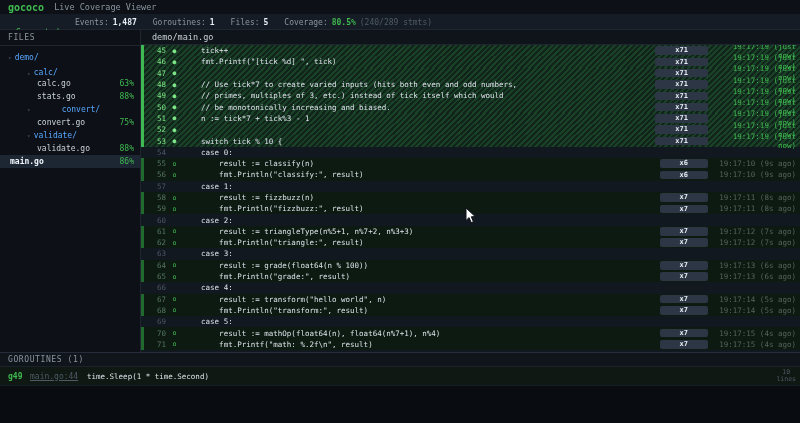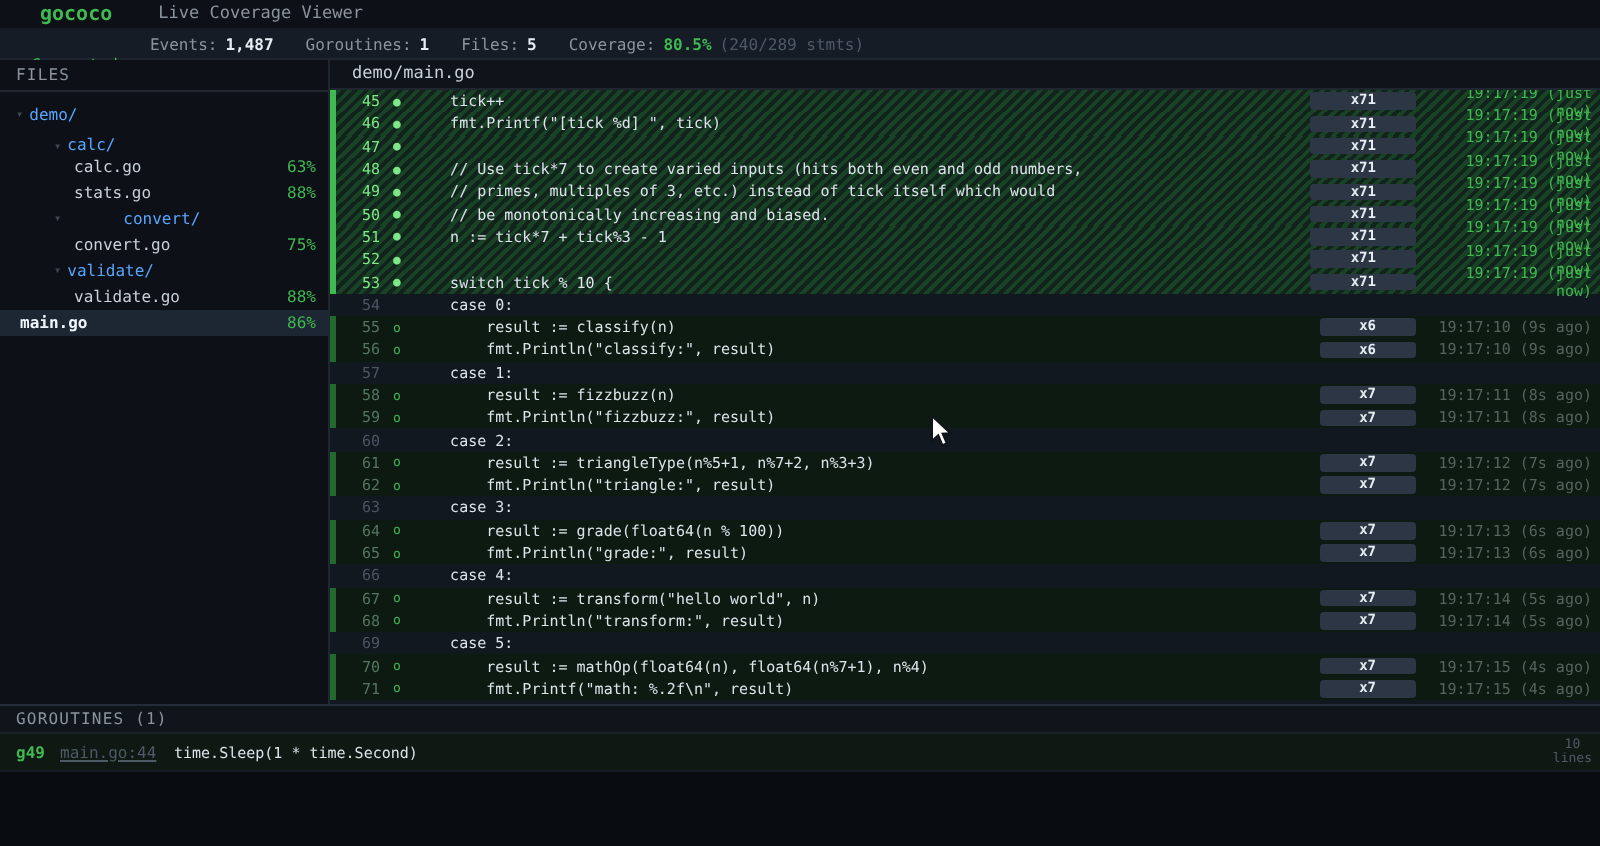--- a/index.html
+++ b/index.html
@@ -6,37 +6,37 @@
   html,body { width:800px; height:423px; overflow:hidden; }
   body {
     background:#0a0e14;
     font-family:"DejaVu Sans Mono", monospace;
     color:#dce3ea;
     position:relative;
   }
   
   .titlebar {
     height:15px; background:#0d1117; display:flex; align-items:center;
-    padding:0 20px; gap:23px; border-bottom:1px solid #141b24;
+    padding:0 8px; gap:10px; border-bottom:1px solid #141b24;
   }
   .app-name { color:#3fb950; font-weight:bold; font-size:10px; }
   .app-subtitle { color:#8b949e; font-size:8.5px; }
   
   .statusbar {
     height:15px; background:#151c26; display:flex; align-items:center;
     padding:0 8px; gap:16px; font-size:8px; border-bottom:1px solid #1f2630;
   }
   .status-conn { color:#3fb950; display:flex; align-items:center; gap:4px;margin-top:20px; }
   .stat { color:#8b949e; display:flex; gap:4px; align-items:center; }
   .stat .val { color:#e6edf3; font-weight:bold; }
   .stat .val-green { color:#3fb950; font-weight:bold; }
   .stat .dim { color:#4e5a66; }
   
   .main { display:flex; height:322px; }
-  .sidebar { width:165px; background:#0d1117; border-right:1px solid #1f2630; display:flex; flex-direction:column; }
+  .sidebar { width:141px; background:#0d1117; border-right:1px solid #1f2630; display:flex; flex-direction:column; }
   .sidebar-header {
     height:16px; line-height:16px; padding-left:8px; color:#8b949e;
     font-size:8px; letter-spacing:0.6px; border-bottom:1px solid #1f2630;
   }
   .file-tree { padding-top:5px; }
   .file-item { height:13px; display:flex; align-items:center; font-size:8px; cursor:default; }
   .file-item .twisty { color:#3d4752; font-size:6px; margin-right:3px; }
   .file-item.folder .label { color:#58a6ff; }
   .file-item.file .label { color:#c9d1d9; }
   .file-item .pct { margin-left:auto; padding-right:6px; color:#3fb950; }

